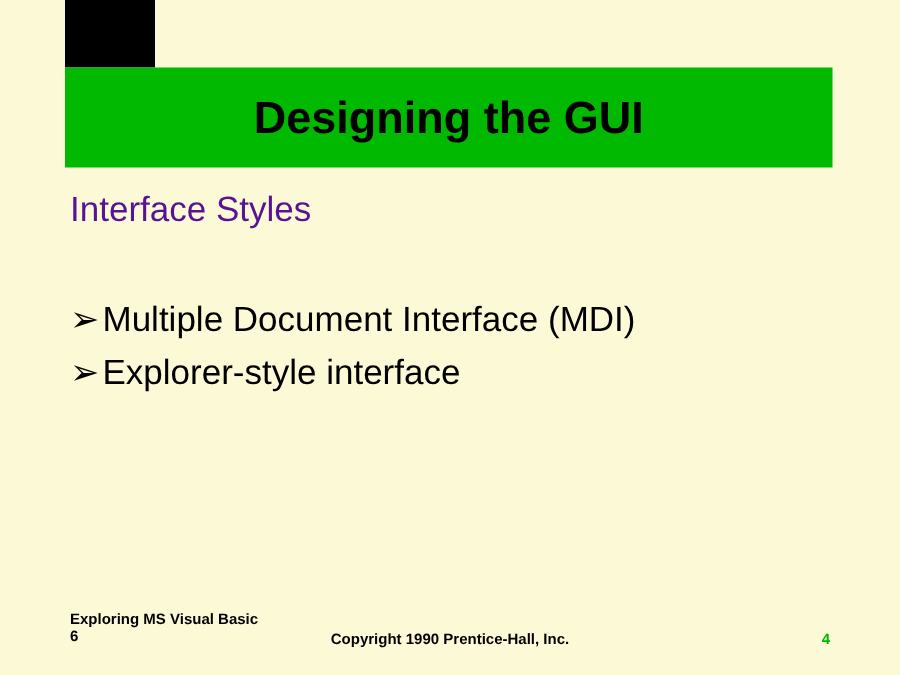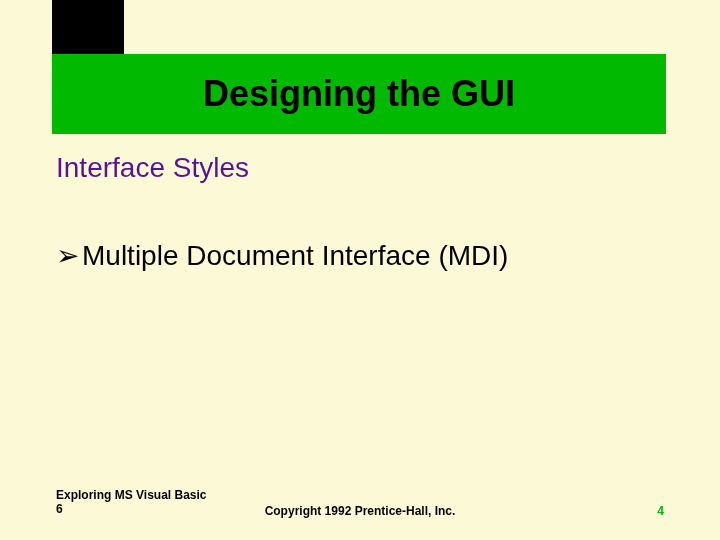--- a/index.html
+++ b/index.html
@@ -104,21 +104,24 @@
   <div class="black-box"></div>
 
   <div class="title-band">Designing the GUI</div>
 
   <div class="subtitle">Interface Styles</div>
 
   <div class="bullets">
     <div class="bullet-line">
       <span class="bullet-marker">➢</span><span>Multiple Document Interface (MDI)</span>
     </div>
+    <div class="bullet-line">
+      <span class="bullet-marker">➢</span><span>Explorer-style interface</span>
+    </div>
   </div>
 
   <div class="footer">
     <div class="footer-left">Exploring MS Visual Basic 6</div>
-    <div class="footer-center">Copyright 1992 Prentice-Hall, Inc.</div>
+    <div class="footer-center">Copyright 1990 Prentice-Hall, Inc.</div>
     <div class="footer-right">4</div>
   </div>
 
 </div>
 
 </body></html>

